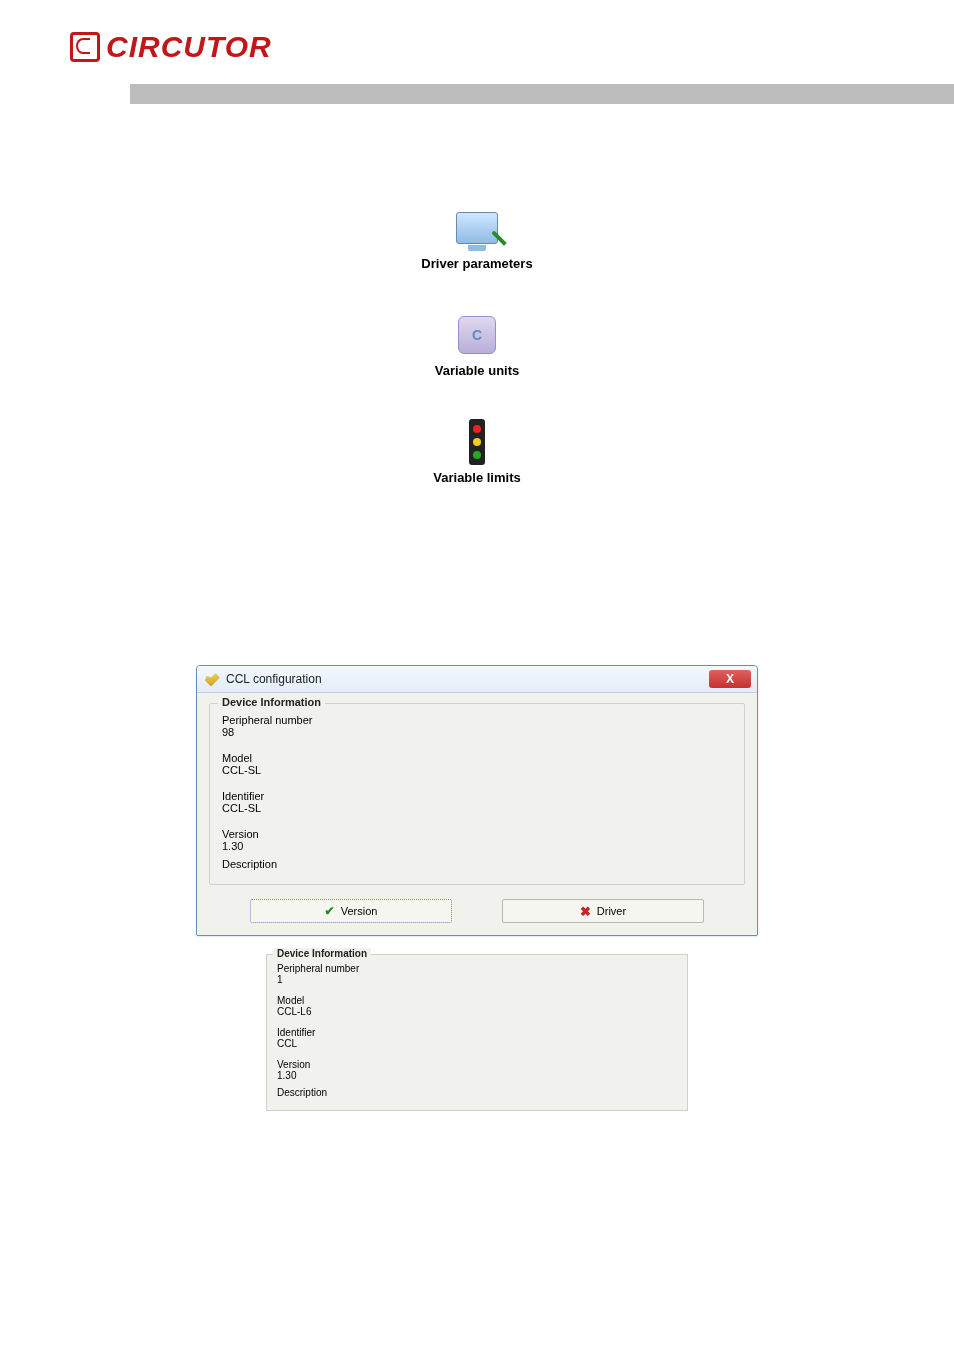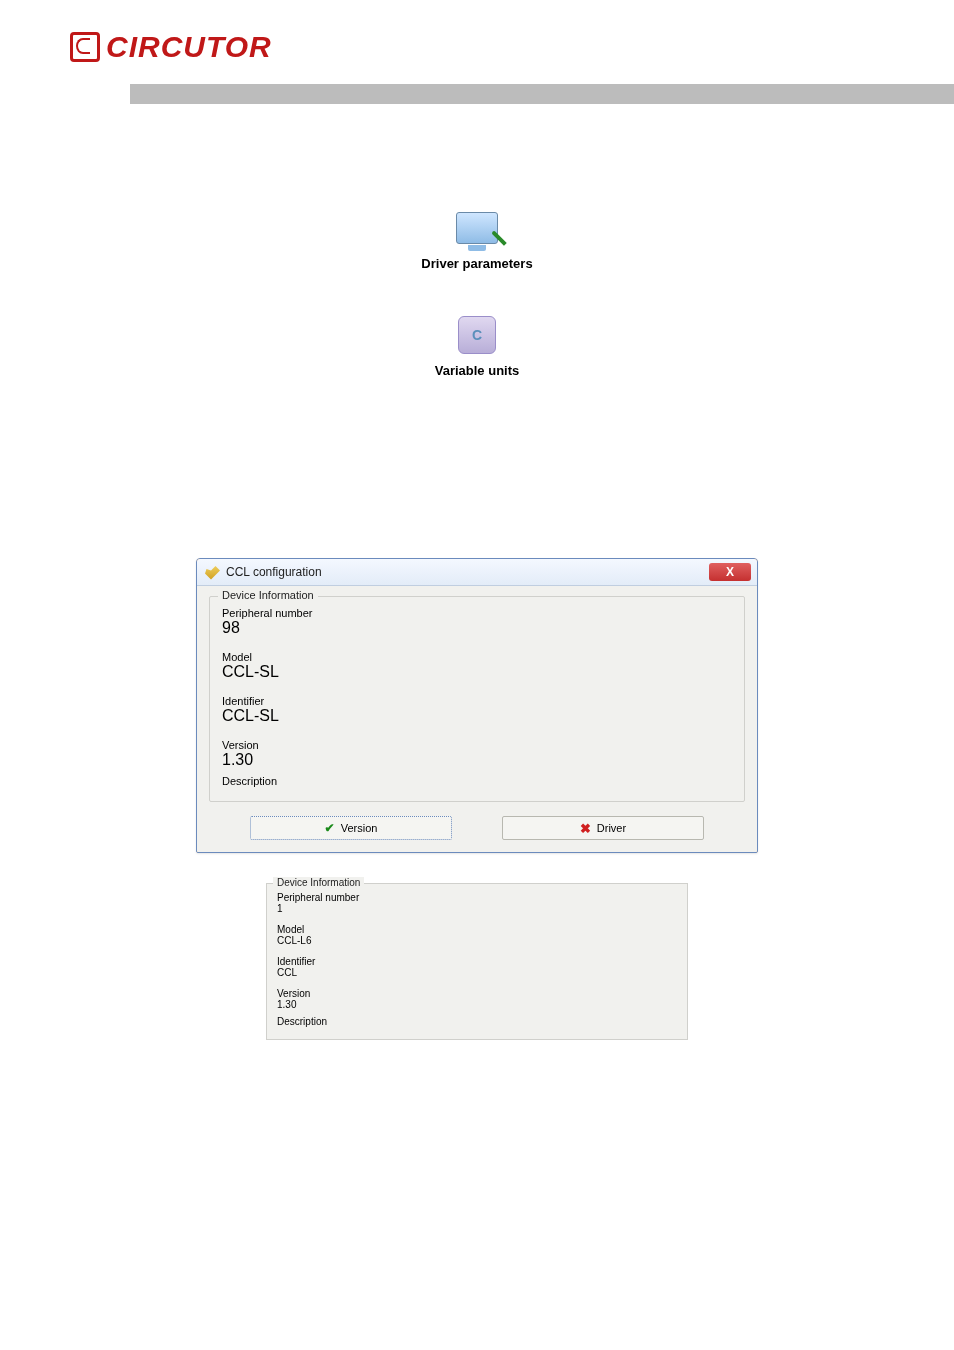--- a/index.html
+++ b/index.html
@@ -171,21 +171,21 @@
     position: absolute;
     border-radius: 50%;
     background: radial-gradient(#e0e0e0,#b8b8b8);
     border: 1px dashed #999;
   }
   .gear.big { width: 22px; height: 22px; bottom: 4px; left: 4px; }
   .gear.small { width: 14px; height: 14px; top: 4px; right: 6px; }
 
   
   .dialog {
-    margin: 180px auto 30px;
+    margin: 180px auto 18px;
     width: 560px;
     background: #fdba74;
     border: 1px solid #6b8bbd;
     border-radius: 4px 4px 2px 2px;
     box-shadow: 0 1px 2px rgba(0,0,0,0.1);
     overflow: hidden;
   }
   .titlebar {
     background: linear-gradient(#f4f8ff,#e3ecf8);
     border-bottom: 1px solid #c0cee0;
@@ -235,32 +235,33 @@
     position: relative;
   }
   .legend {
     font-size: 11px;
     color: #222;
     background: #f1f1ee;
     padding: 0 4px;
     position: absolute;
     top: -8px;
     left: 8px;
+    font-weight: bold;
   }
   .info-grid {
     display: grid;
     grid-template-columns: 1fr;
     gap: 14px 20px;
   }
   .info-cell .label {
     font-size: 11px;
     color: #000;
   }
   .info-cell .value {
-    font-size: 16px;
+    font-size: 11px;
     color: #000;
   }
   .desc-row {
     margin-top: 6px;
     font-size: 11px;
     color: #000;
   }
   .btn-row {
     display: flex;
     justify-content: center;
@@ -334,20 +335,30 @@
             <div class="pen"></div>
           </div>
       </div>
       <div class="icon-label">Driver parameters</div>
     </div>
     <div class="icon-item">
       <div class="icon-img">
         <div class="ic-units">C</div>
       </div>
       <div class="icon-label">Variable units</div>
+    </div>
+    <div class="icon-item">
+      <div class="icon-img">
+        <div class="ic-traffic">
+            <div class="lred"></div>
+            <div class="lyel"></div>
+            <div class="lgre"></div>
+          </div>
+      </div>
+      <div class="icon-label">Variable limits</div>
     </div>
   </div>
 
   <div class="dialog">
     <div class="titlebar">
       <div class="title-left">
         <span class="wrench-icon"></span>
         <span>CCL configuration</span>
       </div>
       <div class="close-btn">

